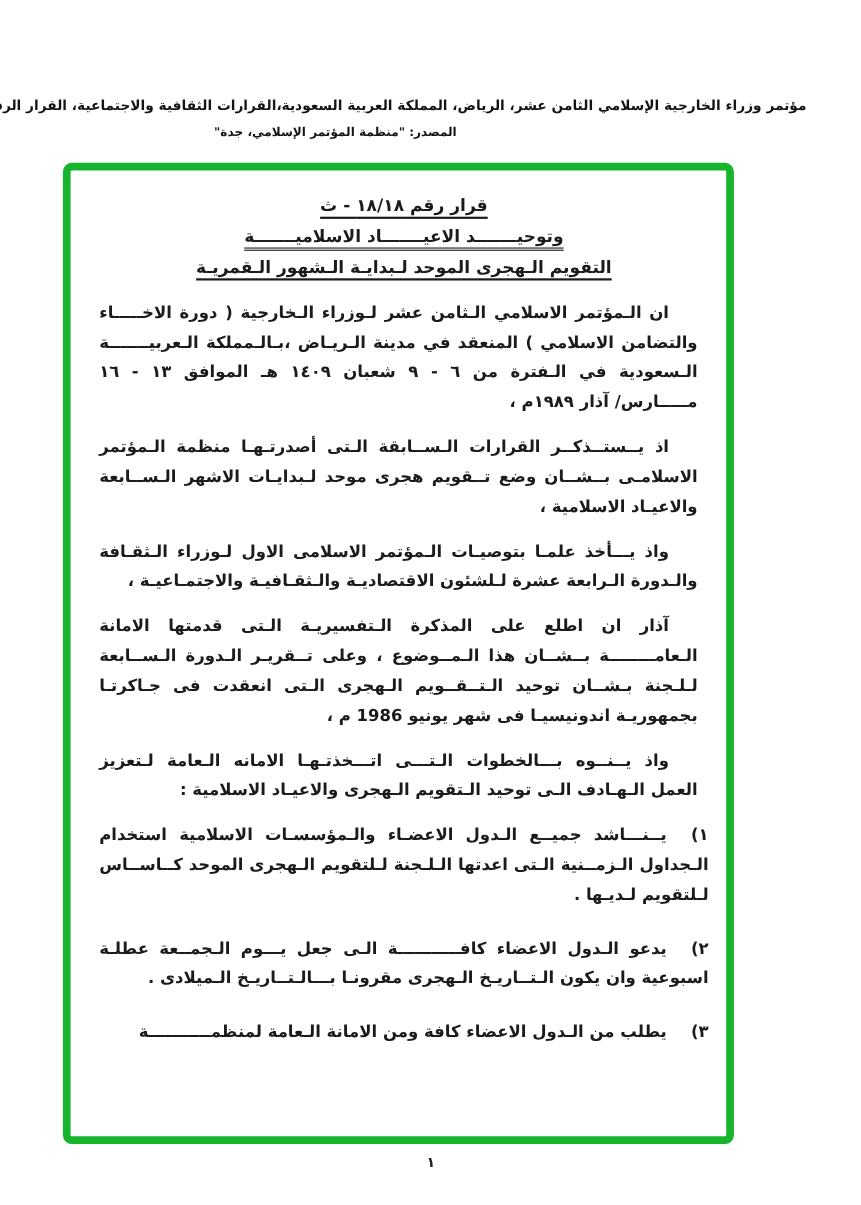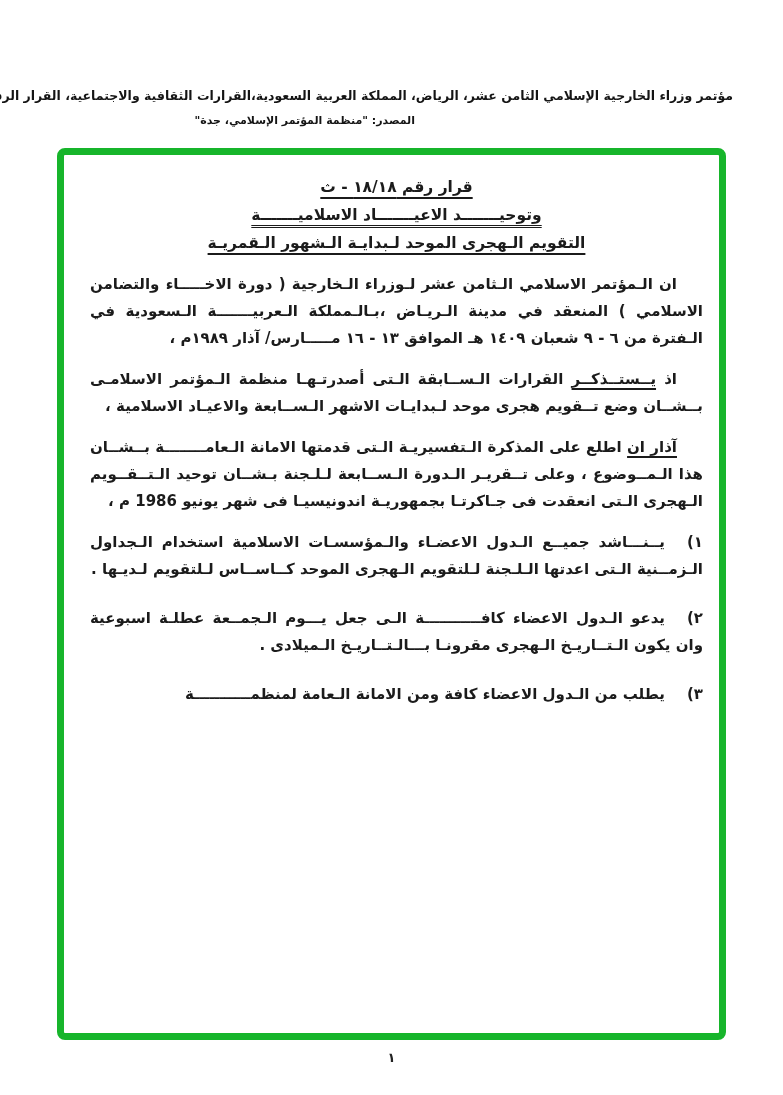--- a/index.html
+++ b/index.html
@@ -31,21 +31,21 @@
     top: 114px; right: 368px;
     font-size: 11px;
     font-weight: bold;
     white-space: nowrap;
     color: #141414;
   }
   
   .frame {
     position: absolute;
     left: 57px; top: 148px;
-    width: 669px; height: 892px;
+    width: 610px; height: 892px;
     border: 7px solid #17b52b;
     border-radius: 8px;
     background: #ffffff;
   }
   .doc {
     padding: 18px 16px 0 26px;
     font-size: 15px;
     font-weight: bold;
     line-height: 27px;
     text-align: justify;
@@ -65,26 +65,25 @@
     text-decoration: underline;
     text-underline-offset: 5px;
     text-decoration-thickness: 1.5px;
   }
   .t-line.double > span {
     text-decoration-style: double;
     text-decoration-thickness: 1px;
   }
   
   .para {
-    margin: 0 0 14px 0;
+    margin: 0 10px 14px 0;
     text-indent: 26px;
   }
   .lead { font-weight: bold; }
   .lead.u {
-    text-decoration: underline;
     text-underline-offset: 4px;
     text-decoration-thickness: 1.5px;
   }
   
   .item {
     margin: 0 0 22px 0;
     text-indent: 0;
   }
   .item .num { margin-left: 22px; }
   
@@ -111,23 +110,25 @@
       <div class="title-block">
         <div class="t-line"><span>قرار رقم ١٨/١٨ - ث</span></div>
         <div class="t-line double"><span>وتوحيـــــــد الاعيـــــــاد الاسلاميـــــــة</span></div>
         <div class="t-line"><span>التقويم الـهجرى الموحد لـبدايـة الـشهور الـقمريـة</span></div>
       </div>
 
       <p class="para"><span class="lead">ان الـمؤتمر الاسلامي الـثامن عشر لـوزراء الـخارجية</span><span class="lead u"></span><span> ( دورة الاخـــــاء والتضامن الاسلامي ) المنعقد في مدينة الـريـاض ،بـالـمملكة الـعربيـــــــة الـسعودية في الـفترة من ٦ - ٩ شعبان ١٤٠٩ هـ الموافق ١٣ - ١٦ مـــــارس/ آذار ١٩٨٩م ،</span></p>
 
       <p class="para"><span class="lead">اذ </span><span class="lead u">يــستــذكــر</span><span> القرارات الـســابقة الـتى أصدرتـهـا منظمة الـمؤتمر الاسلامـى بــشــان وضع تــقويم هجرى موحد لـبدايـات الاشهر الـســابعة والاعيـاد الاسلامية ،</span></p>
 
+      <p class="para"><span class="lead">واذ </span><span class="lead u">يـــأخذ علمـا</span><span> بتوصيـات الـمؤتمر الاسلامى الاول لـوزراء الـثقـافة والـدورة الـرابعة عشرة لـلشئون الاقتصاديـة والـثقـافيـة والاجتمـاعيـة ،</span></p>
 
       <p class="para"><span class="lead"></span><span class="lead u">آذار ان</span><span> اطلع على المذكرة الـتفسيريـة الـتى قدمتها الامانة الـعامــــــــة بــشــان هذا الـمــوضوع ، وعلى تــقريـر الـدورة الـســابعة لـلـجنة بـشــان توحيد الـتــقــويم الـهجرى الـتى انعقدت فى جـاكرتـا بجمهوريـة اندونيسيـا فى شهر يونيو 1986 م ،</span></p>
 
+      <p class="para"><span class="lead">واذ </span><span class="lead u">يــنــوه</span><span> بـــالخطوات الـتـــى اتـــخذتـهـا الامانه الـعامة لـتعزيز العمل الـهـادف الـى توحيد الـتقويم الـهجرى والاعيـاد الاسلامية :</span></p>
 
       <p class="item"><span class="num">١)</span><span>يــنـــاشد جميــع الـدول الاعضـاء والـمؤسسـات الاسلامية استخدام الـجداول الـزمــنية الـتى اعدتها الـلـجنة لـلتقويم الـهجرى الموحد كــاســاس لـلتقويم لـديـها .</span></p>
 
       <p class="item"><span class="num">٢)</span><span>يدعو الـدول الاعضاء كافـــــــــــة الـى جعل يـــوم الـجمــعة عطلـة اسبوعية وان يكون الـتــاريـخ الـهجرى مقرونـا بـــالـتــاريـخ الـميلادى .</span></p>
 
       <p class="item"><span class="num">٣)</span><span>يطلب من الـدول الاعضاء كافة ومن الامانة الـعامة لمنظمـــــــــــة</span></p>
 
     </div>
   </div>
 

